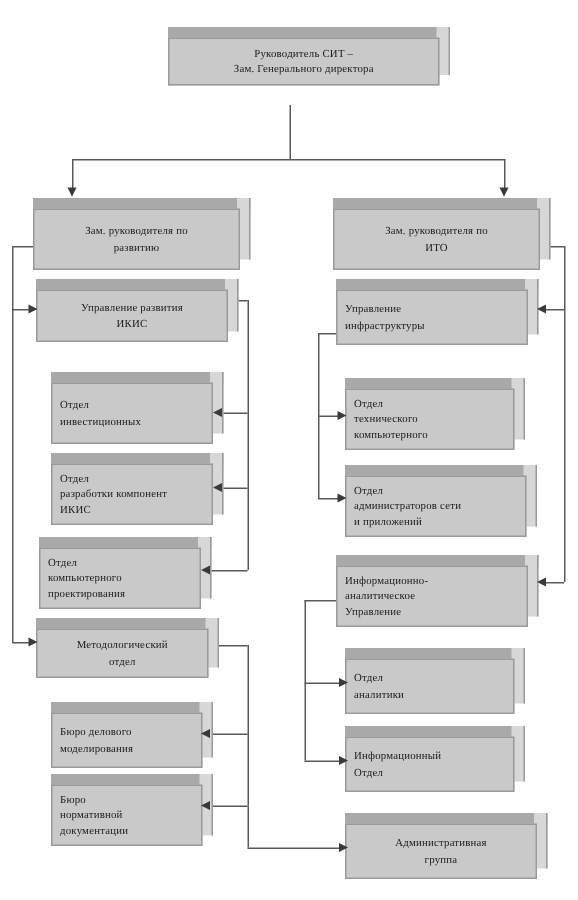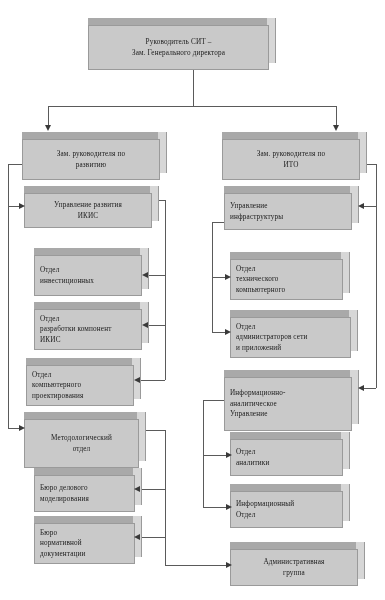--- a/index.html
+++ b/index.html
@@ -64,21 +64,21 @@
     border-top:3.5px solid transparent;
     border-bottom:3.5px solid transparent;
     border-left:6px solid #3a3a3a;
   }
 </style>
 </head>
 <body>
 
 <div id="chart">
 
-  <div class="node" style="left:88px;top:18px;width:188px;height:52px;">
+  <div class="node" style="left:112px;top:18px;width:188px;height:39px;">
     <div class="top"></div>
     <div class="side"></div>
     <div class="face">
       <div class="label center">
         <div>Руководитель СИТ –</div>
         <div>Зам. Генерального директора</div>
       </div>
     </div>
   </div>
 
@@ -163,21 +163,21 @@
     <div class="side"></div>
     <div class="face">
       <div class="label left">
         <div>Отдел</div>
         <div>компьютерного</div>
         <div>проектирования</div>
       </div>
     </div>
   </div>
 
-  <div class="node" style="left:24px;top:412px;width:122px;height:56px;">
+  <div class="node" style="left:24px;top:412px;width:122px;height:40px;">
     <div class="top"></div>
     <div class="side"></div>
     <div class="face">
       <div class="label center">
         <div>Методологический</div>
         <div>отдел</div>
       </div>
     </div>
   </div>
 
@@ -270,21 +270,21 @@
     <div class="side"></div>
     <div class="face">
       <div class="label left">
         <div>Отдел</div>
         <div>администраторов сети</div>
         <div>и  приложений</div>
       </div>
     </div>
   </div>
 
-  <div class="node" style="left:224px;top:370px;width:135px;height:61px;">
+  <div class="node" style="left:224px;top:370px;width:135px;height:48px;">
     <div class="top"></div>
     <div class="side"></div>
     <div class="face">
       <div class="label left">
         <div>Информационно-</div>
         <div>аналитическое</div>
         <div>Управление</div>
       </div>
     </div>
   </div>

